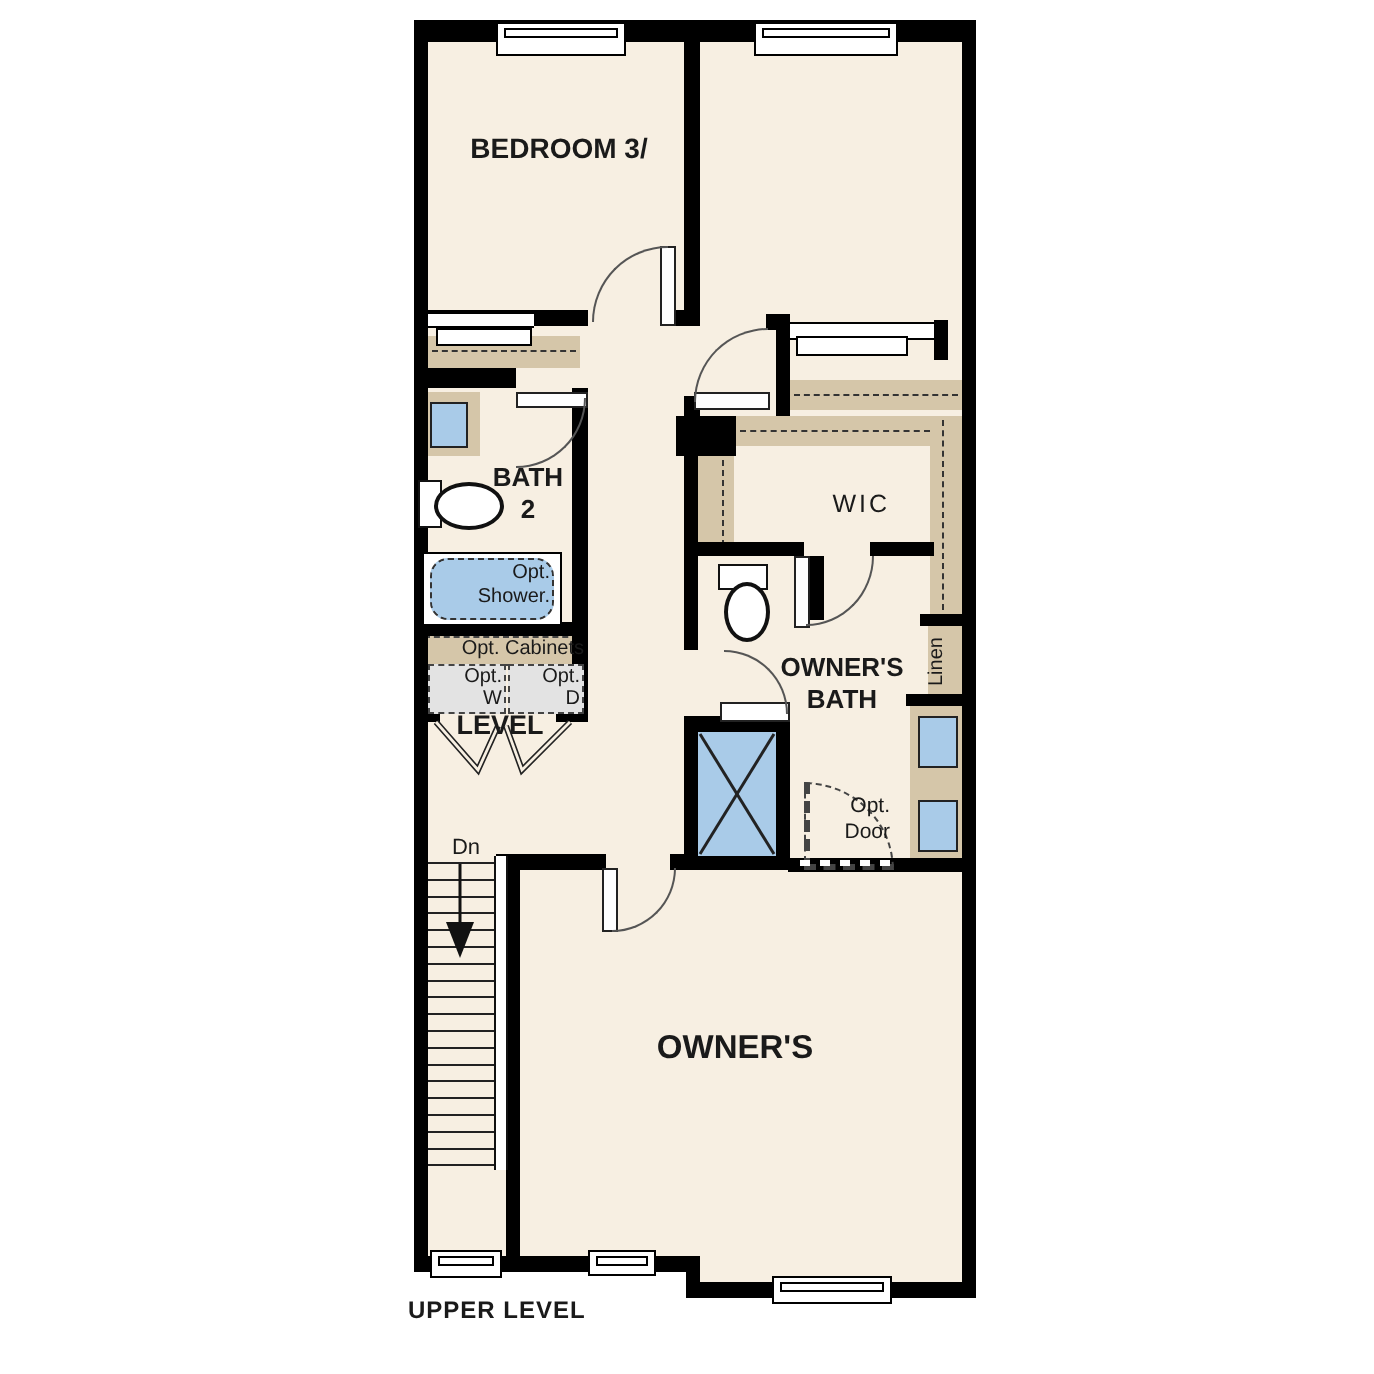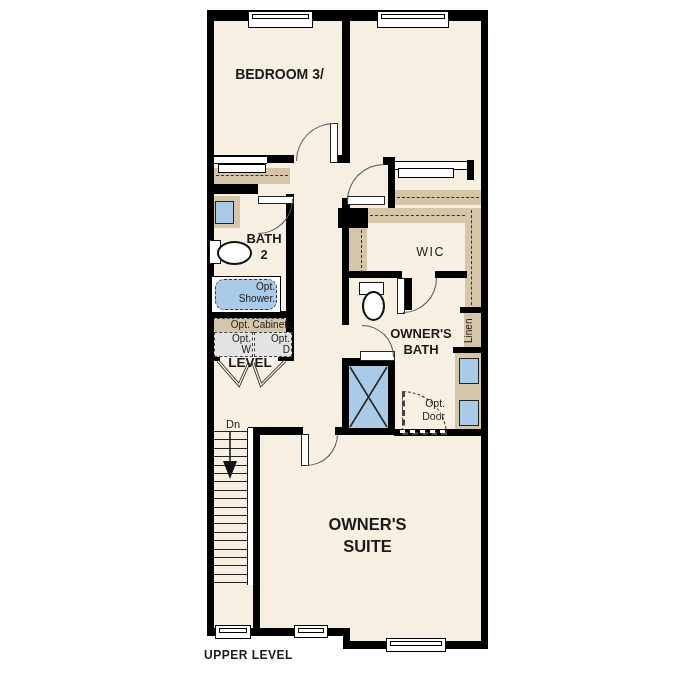--- a/index.html
+++ b/index.html
@@ -167,21 +167,20 @@
     <div>BATH</div>
     <div>2</div>
   </div>
   <div class="lbl sm" style="left:380px;top:245px;width:65px;font-size:12.5px;letter-spacing:1.5px">WIC</div>
   <div class="lbl" style="left:383px;top:326px;width:76px;font-size:13px;line-height:16px">
     <div>OWNER'S</div>
     <div>BATH</div>
   </div>
   <div class="lbl" style="left:300px;top:513px;width:135px;font-size:16.5px;line-height:22px">
     <div>OWNER'S</div>
-    <div>SUITE</div>
   </div>
   <div class="lbl" style="left:206px;top:355px;width:88px;font-size:13.5px">LEVEL</div>
   <div class="lbl sm" style="left:215px;top:281px;width:60px;font-size:10px;line-height:12px;z-index:7">
     <div>Opt.</div>
     <div>Shower.</div>
   </div>
   <div class="lbl sm" style="left:212px;top:319px;width:80px;font-size:10px;line-height:12px;z-index:7">Opt. Cabinets</div>
   <div class="lbl sm" style="left:214px;top:333px;width:37px;font-size:10px;line-height:11px;z-index:7">
     <div>Opt.</div>
     <div>W</div>

